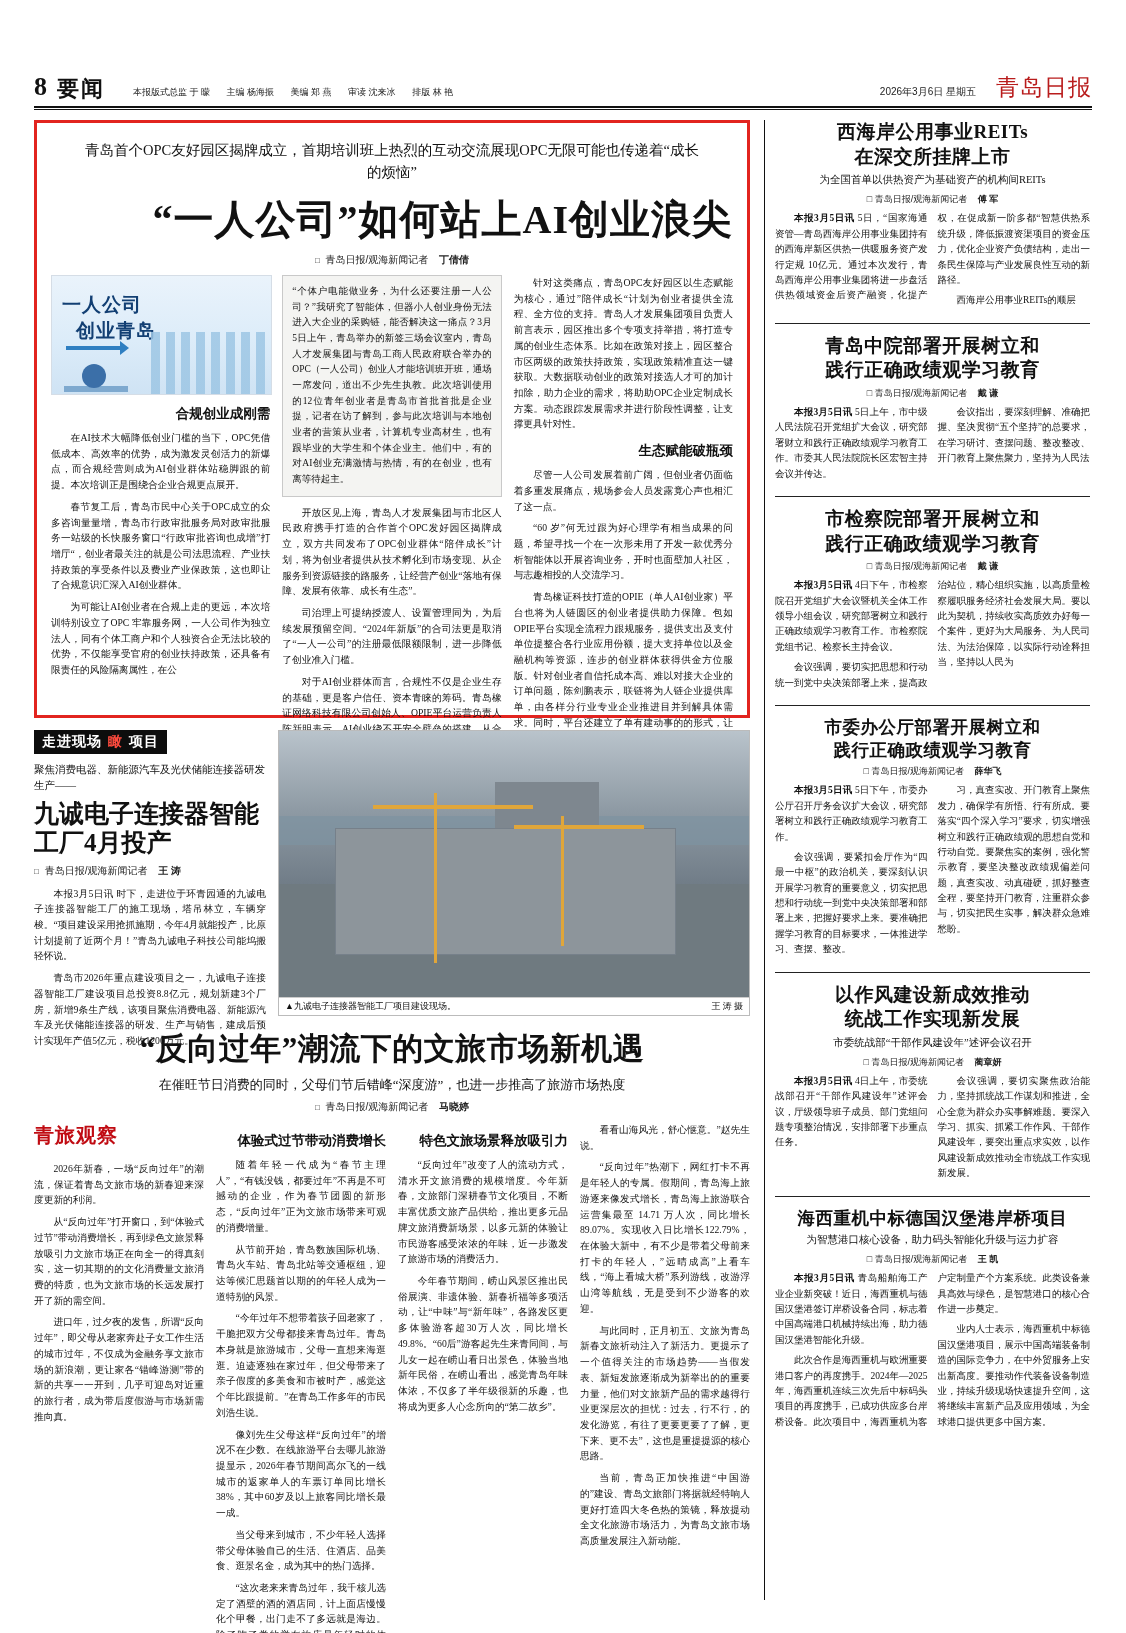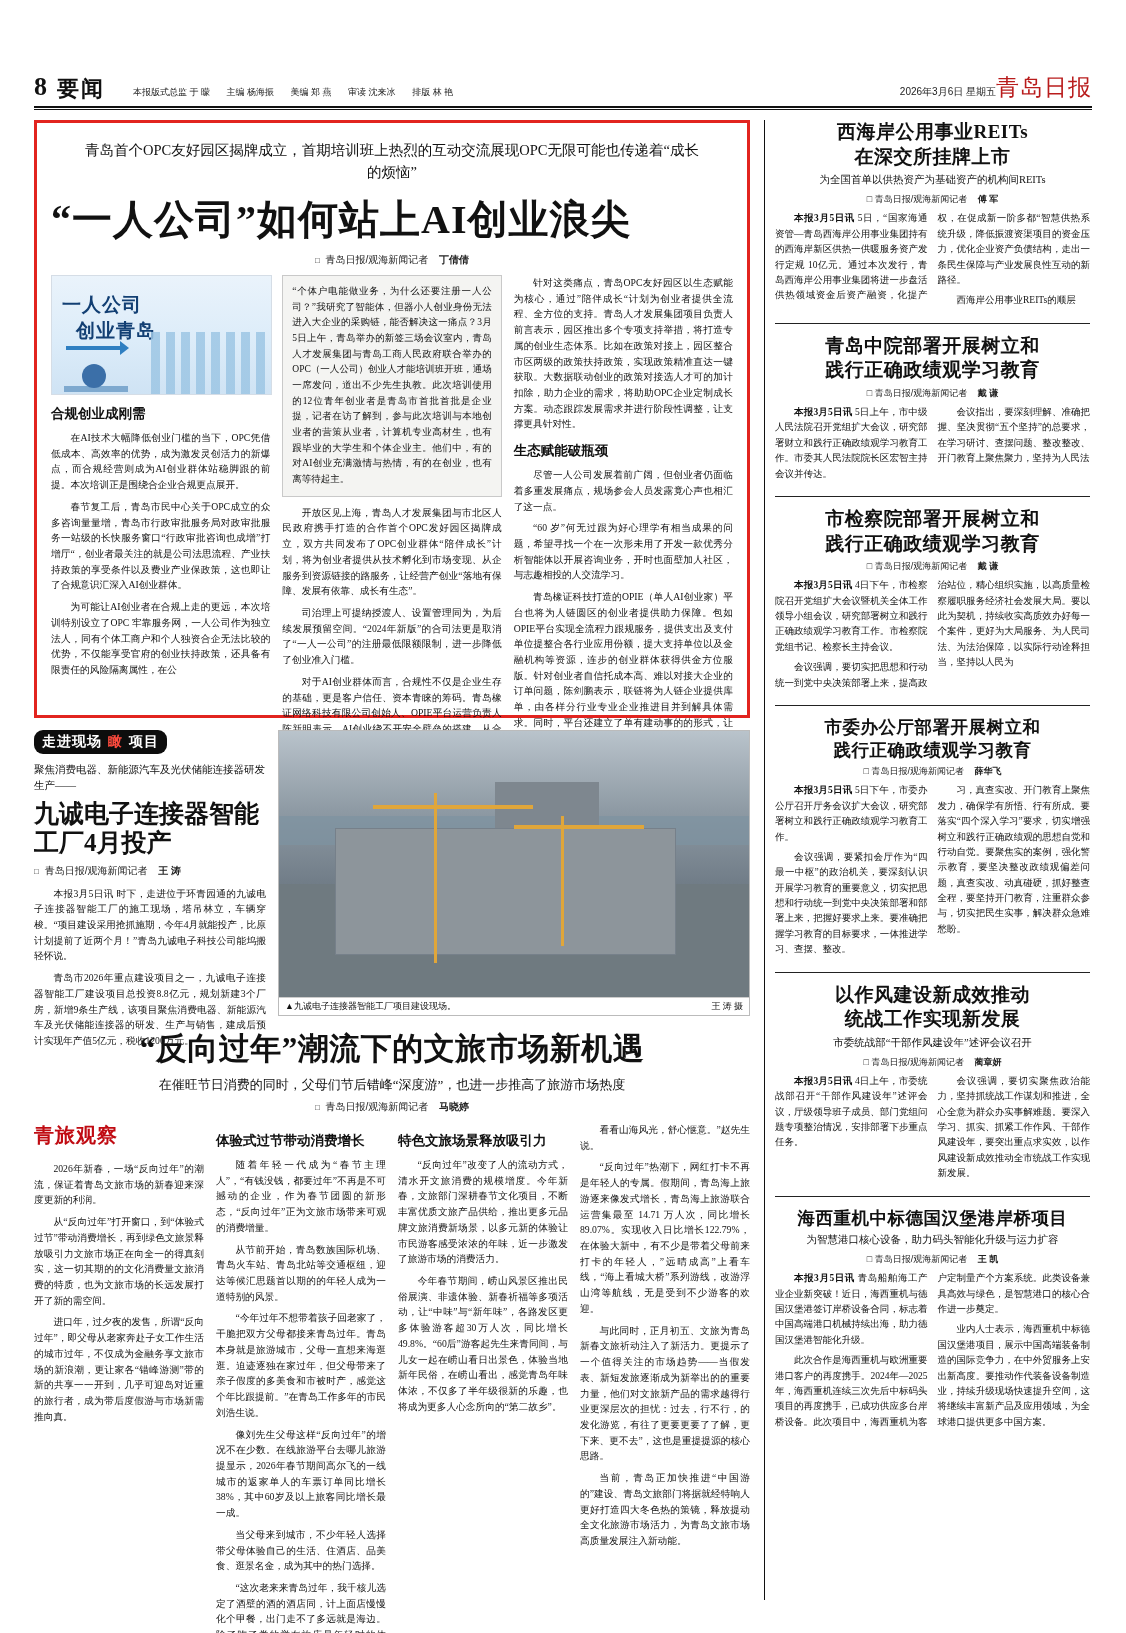--- a/index.html
+++ b/index.html
@@ -10,35 +10,35 @@
   }
   .page{position:relative;width:1126px;height:1633px;box-sizing:border-box;padding:0 34px;}
 
   
   .masthead{display:flex;align-items:flex-end;gap:10px;padding-top:52px;height:48px;}
   .pagenum{font-size:26px;font-weight:bold;font-family:"Liberation Serif",serif;line-height:1;}
   .section-name{font-size:22px;font-weight:bold;letter-spacing:2px;line-height:1;}
   .imprint{font-size:9px;color:#222;margin-left:18px;line-height:1.2;padding-bottom:2px;
            font-family:"Liberation Sans",sans-serif;}
   .imprint span{margin-right:14px;}
-  .md-right{margin-left:auto;display:flex;align-items:flex-end;padding-bottom:1px;}
+  .md-right{margin-left:auto;display:flex;align-items:flex-end;gap:20px;padding-bottom:1px;}
   .dateline{font-size:10px;font-family:"Liberation Sans",sans-serif;color:#222;}
   .logo{font-size:23px;font-weight:normal;color:#b91c1c;letter-spacing:1px;line-height:1;}
   .rule{border-top:2px solid #111;margin-top:6px;}
   .rule2{border-top:1px solid #111;margin-top:1px;}
 
   
   .grid{display:flex;gap:14px;margin-top:10px;height:1480px;}
   .left{width:716px;position:relative;}
   .right{width:326px;position:relative;}
 
   
   .leadbox{border:3px solid #e2241f;padding:12px 14px 10px;height:598px;box-sizing:border-box;position:relative;}
   .shoulder{font-size:14.5px;line-height:1.55;text-align:center;color:#111;margin:4px 28px 0;}
-  .lead-title{font-size:40px;font-weight:bold;text-align:left;letter-spacing:1px;margin:8px 0 6px;}
+  .lead-title{font-size:40px;font-weight:bold;text-align:right;letter-spacing:1px;margin:8px 0 6px;}
   .byline{font-size:10px;text-align:center;color:#222;margin-bottom:8px;font-family:"Liberation Sans",sans-serif;}
   .byline .sq{font-size:8px;margin-right:3px;}
   .byline b{font-weight:bold;margin-left:8px;}
 
   .lead-body{display:flex;gap:12px;}
   .lead-col{width:33.33%;}
   .illus{width:100%;height:118px;border:1px solid #d5dde6;
      background:linear-gradient(180deg,#eaf3fb 0%,#dcecf9 55%,#cfe3f4 100%);
      position:relative;overflow:hidden;margin-bottom:6px;}
   .illus .big{position:absolute;left:10px;top:16px;font-size:19px;font-weight:bold;color:#123f73;letter-spacing:1px;}
@@ -46,26 +46,26 @@
   .illus .arrow{position:absolute;left:14px;top:70px;width:56px;height:4px;background:#2f7fc1;}
   .illus .arrow:after{content:"";position:absolute;right:-7px;top:-5px;border-left:9px solid #2f7fc1;border-top:7px solid transparent;border-bottom:7px solid transparent;}
   .illus .city{position:absolute;right:0;bottom:0;width:120px;height:62px;
      background:repeating-linear-gradient(90deg,#9dc6e4 0 9px,transparent 9px 15px);opacity:.85;}
   .illus .person{position:absolute;left:30px;bottom:6px;width:24px;height:24px;border-radius:50%;background:#3b6fa8;}
   .illus .desk{position:absolute;left:12px;bottom:2px;width:64px;height:6px;background:#7ea9cf;}
 
   .grafbox{border:1px solid #c9c9c9;background:#f4f4f2;padding:8px 9px;font-size:9.5px;line-height:1.65;
            text-align:justify;margin-bottom:8px;}
   p.t{font-size:9.7px;line-height:1.62;text-align:justify;margin:0 0 6px;text-indent:2em;}
-  h3.sub{font-size:13.5px;font-weight:bold;text-align:left;margin:10px 0 7px;}
+  h3.sub{font-size:13.5px;font-weight:bold;text-align:right;margin:10px 0 7px;}
 
   
   .feature{margin-top:12px;display:flex;gap:12px;height:286px;}
   .feat-left{width:232px;}
-  .tagline{display:flex;align-items:center;gap:6px;background:#0d0d0d;color:#fff;padding:3px 8px;width:max-content;border-radius:9px;}
+  .tagline{display:flex;align-items:center;gap:6px;background:#0d0d0d;color:#fff;padding:3px 8px;width:max-content;}
   .tagline .red{color:#ff4b3e;font-weight:bold;}
   .tagline-text{font-size:14px;font-weight:bold;letter-spacing:1px;}
   .eyebrow{font-size:10.5px;line-height:1.55;margin:8px 0 4px;}
   .feat-title{font-size:25px;font-weight:bold;line-height:1.18;margin:2px 0 6px;}
   .photo{flex:1;border:1px solid #bbb;position:relative;overflow:hidden;
      background:linear-gradient(180deg,#b9c3cb 0%,#8e9aa4 28%,#6e7a85 56%,#5d6870 100%);}
   .photo .ground{position:absolute;left:0;right:0;bottom:0;height:46%;background:#6f7a80;}
   .photo .bldg{position:absolute;left:12%;top:34%;width:72%;height:44%;background:#8d959b;border:1px solid #76808a;}
   .photo .bldg2{position:absolute;left:46%;top:18%;width:22%;height:30%;background:#7e878f;}
   .photo .crane{position:absolute;left:33%;top:22%;width:3px;height:170px;background:#e0a63a;}

